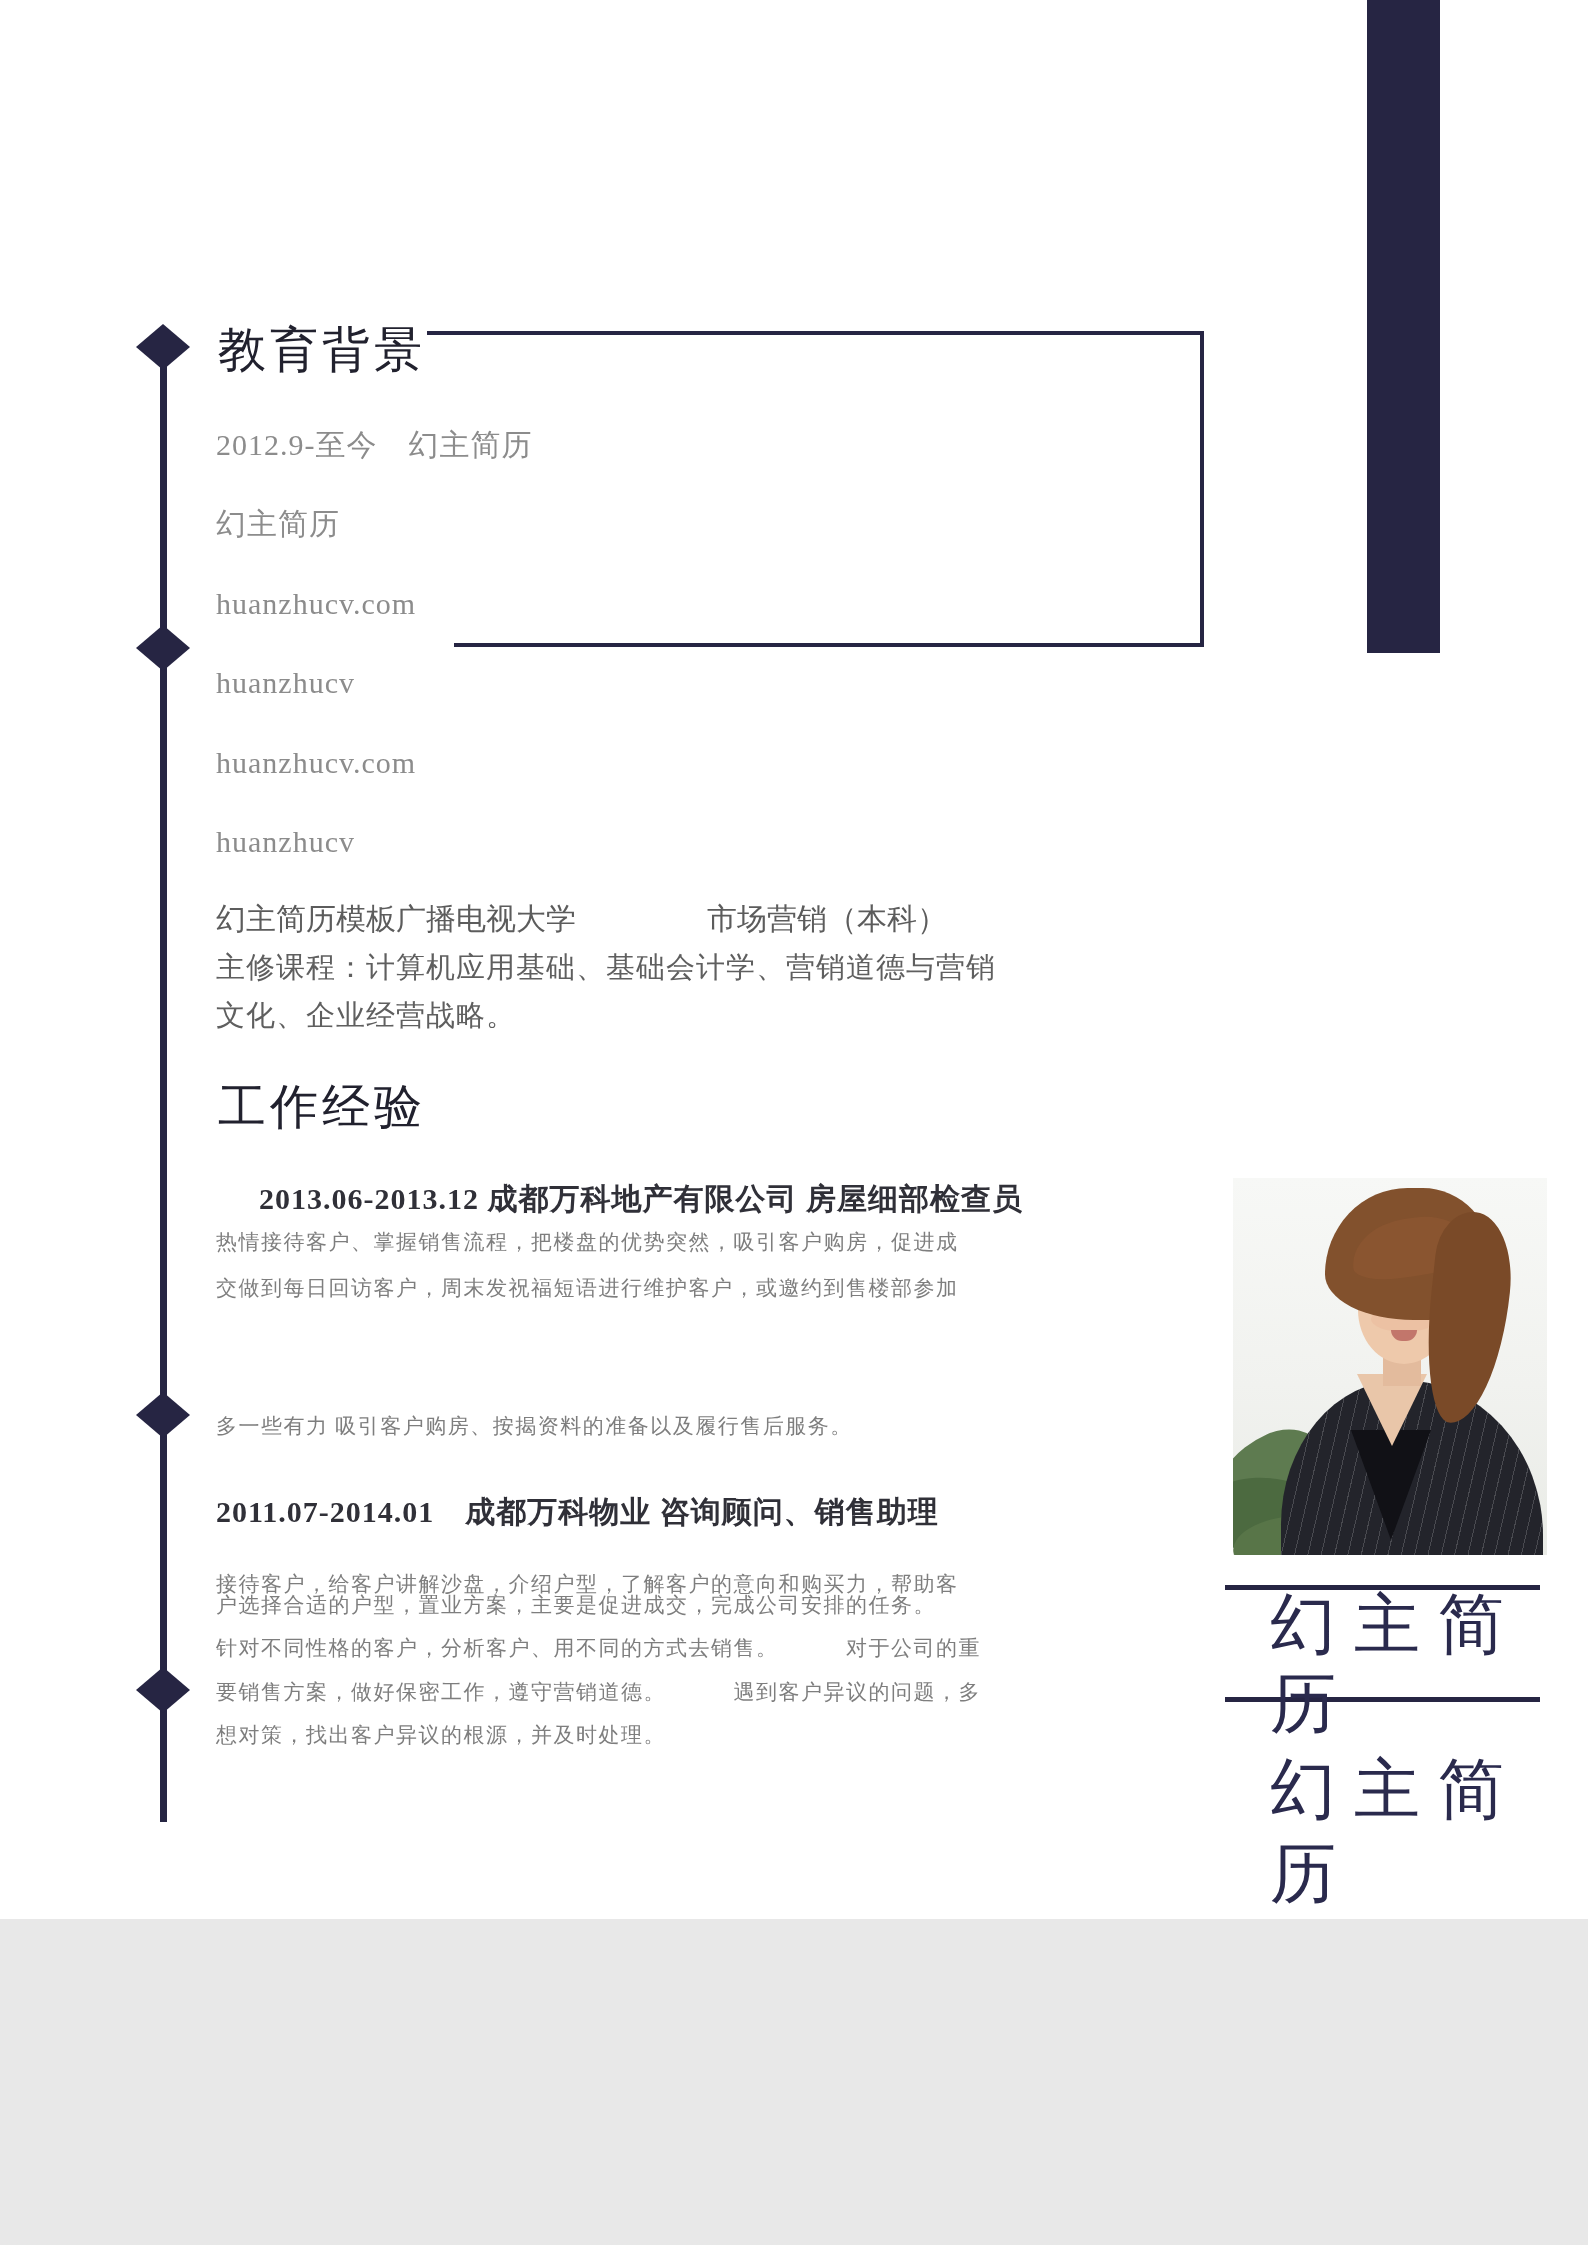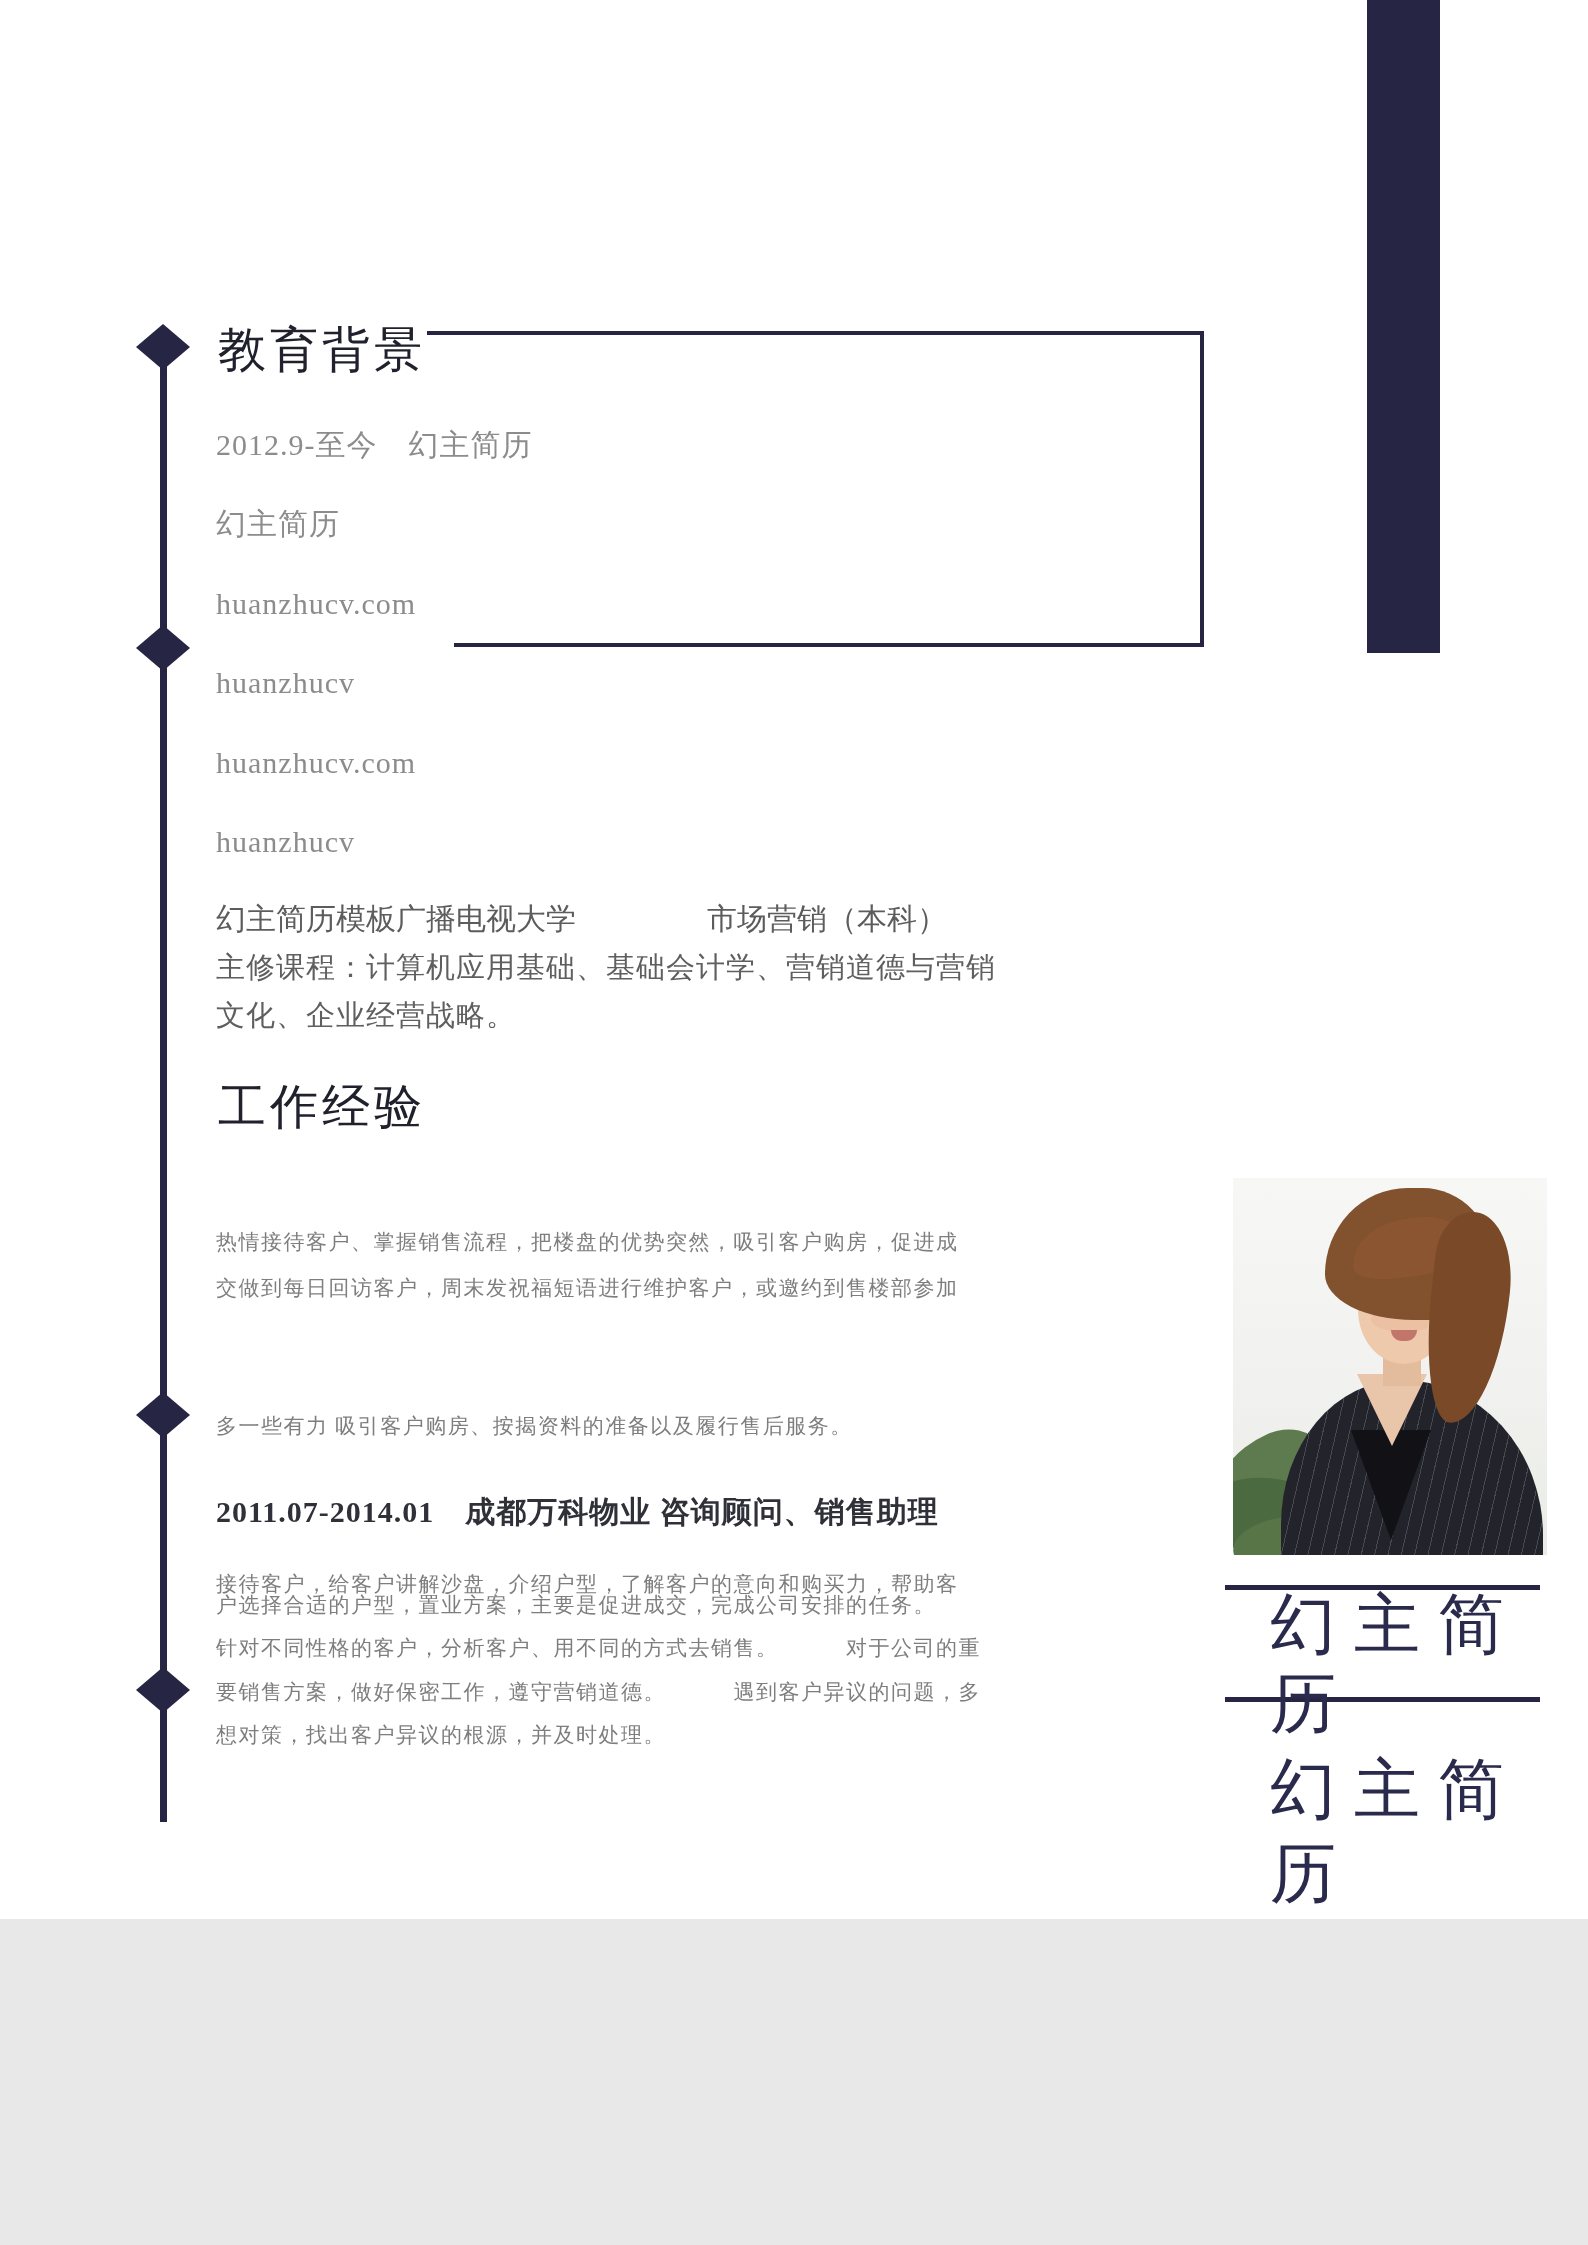--- a/index.html
+++ b/index.html
@@ -143,20 +143,21 @@
   <div class="abs edu-entry e4">huanzhucv.com</div>
   <div class="abs edu-entry e5">huanzhucv</div>
 
   <div class="abs degree degree-school">幻主简历模板广播电视大学</div>
   <div class="abs degree degree-major">市场营销（本科）</div>
   <div class="abs course-line c0">主修课程：计算机应用基础、基础会计学、营销道德与营销</div>
   <div class="abs course-line c1">文化、企业经营战略。</div>
 
   <div class="abs section-heading exp-heading">工作经验</div>
 
+  <div class="abs job-title t0">2013.06-2013.12 成都万科地产有限公司 房屋细部检查员</div>
   <div class="abs job-line p0l0">热情接待客户、掌握销售流程，把楼盘的优势突然，吸引客户购房，促进成</div>
   <div class="abs job-line p0l1">交做到每日回访客户，周末发祝福短语进行维护客户，或邀约到售楼部参加</div>
   <div class="abs job-line p0l4">多一些有力 吸引客户购房、按揭资料的准备以及履行售后服务。</div>
 
   <div class="abs job-title t1">2011.07-2014.01　成都万科物业 咨询顾问、销售助理</div>
   <div class="abs job-line p1l0">接待客户，给客户讲解沙盘，介绍户型，了解客户的意向和购买力，帮助客</div>
   <div class="abs job-line p1l1">户选择合适的户型，置业方案，主要是促进成交，完成公司安排的任务。</div>
   <div class="abs job-line p1l2">针对不同性格的客户，分析客户、用不同的方式去销售。　　　对于公司的重</div>
   <div class="abs job-line p1l3">要销售方案，做好保密工作，遵守营销道德。　　　遇到客户异议的问题，多</div>
   <div class="abs job-line p1l4">想对策，找出客户异议的根源，并及时处理。</div>

